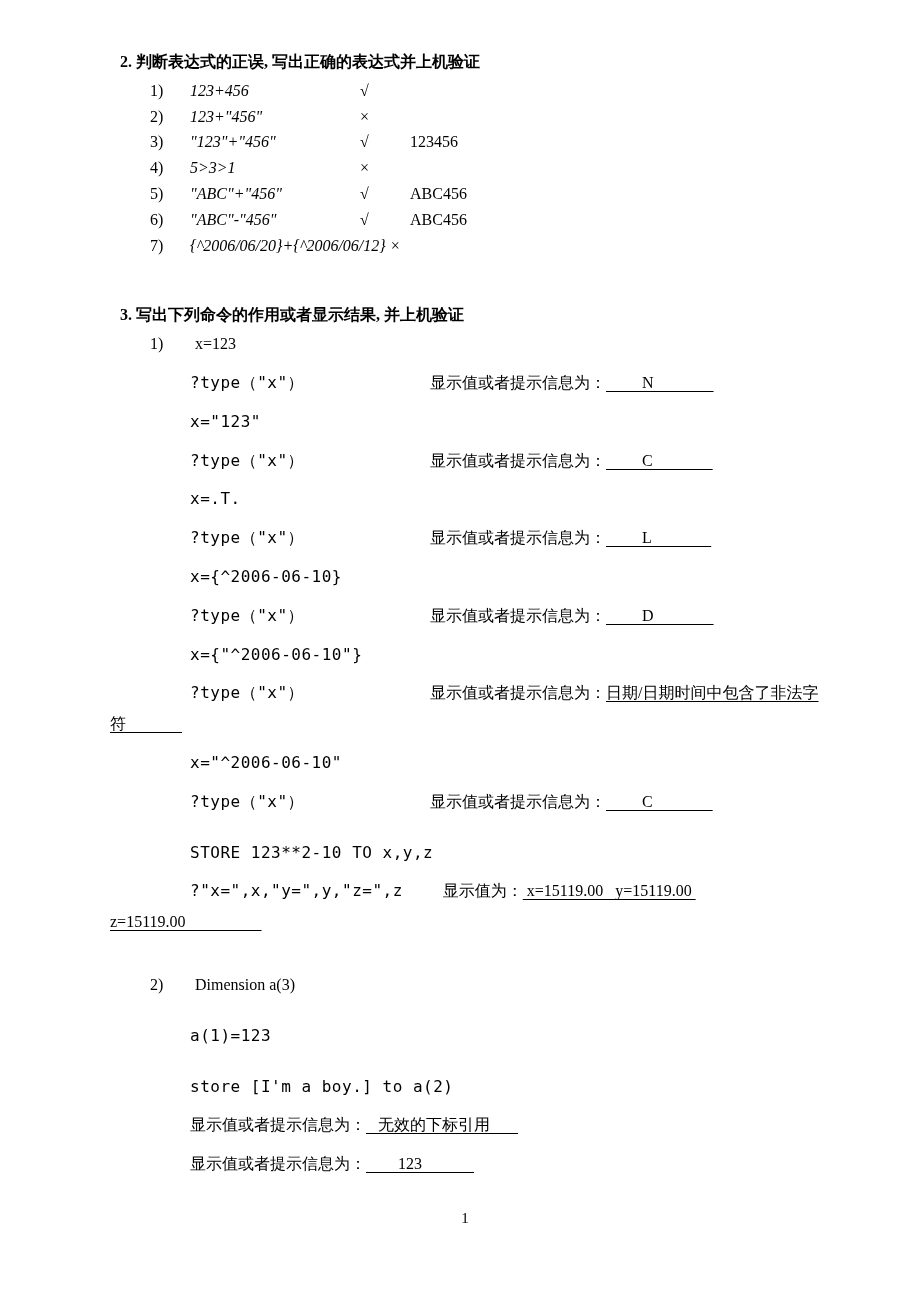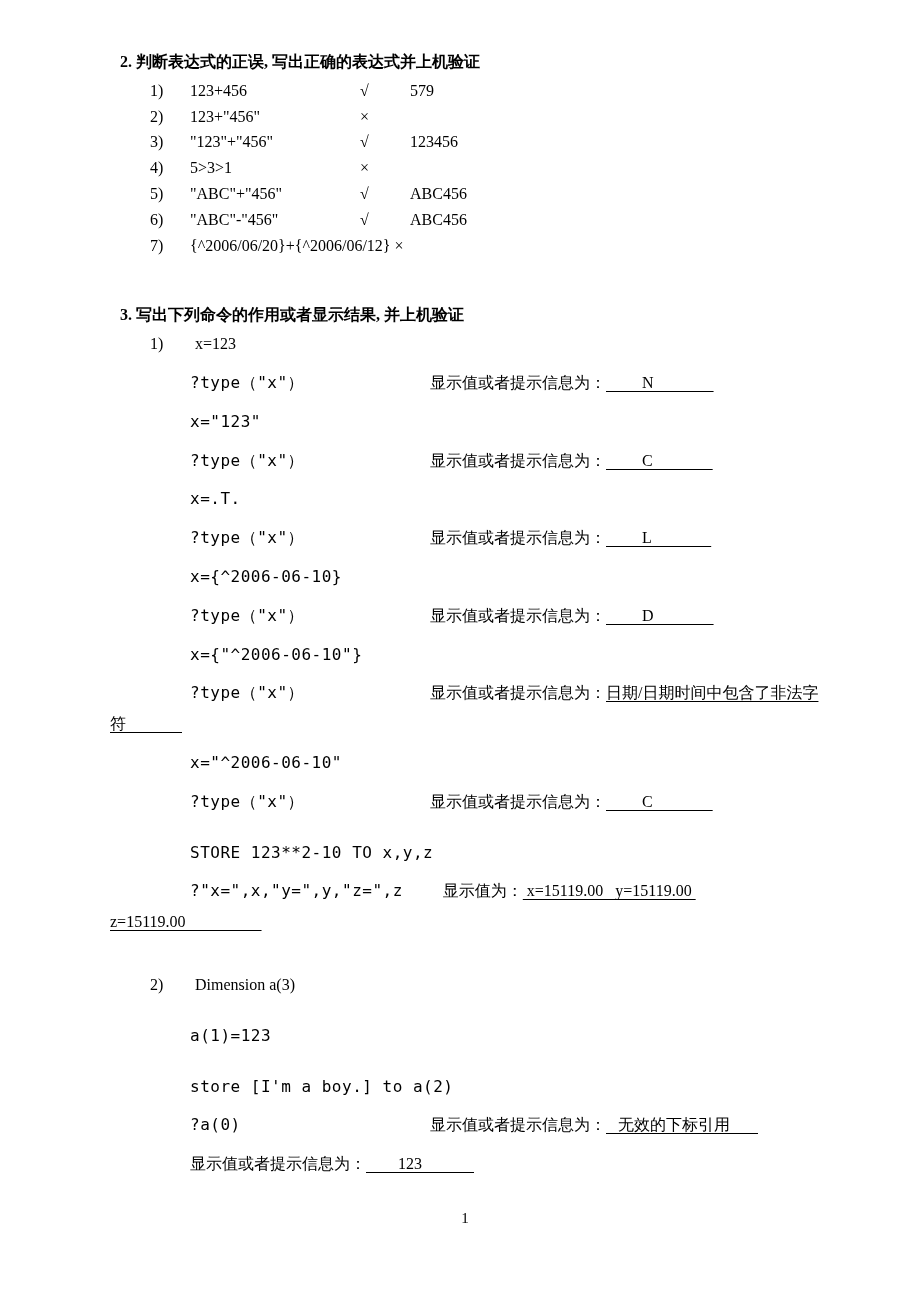--- a/index.html
+++ b/index.html
@@ -28,20 +28,21 @@
     display: flex;
     margin-bottom: 1px;
   }
   .item-num {
     width: 40px;
     flex-shrink: 0;
   }
   .item-col1 {
     width: 170px;
     flex-shrink: 0;
+    font-style: italic;
   }
   .item-col2 {
     width: 50px;
     flex-shrink: 0;
   }
   .item-col3 {
     flex: 1;
   }
   .section3 {
     margin-top: 45px;
@@ -115,21 +116,20 @@
 <body>
 
 <div class="page">
 
   <div class="heading">2.  判断表达式的正误, 写出正确的表达式并上机验证</div>
   <div class="list-items">
     <div class="item-row">
       <div class="item-num">1)</div>
       <div class="item-col1">123+456</div>
       <div class="item-col2">√</div>
-      <div class="item-col3">579</div>
     </div>
     <div class="item-row">
       <div class="item-num">2)</div>
       <div class="item-col1">123+"456"</div>
       <div class="item-col2">×</div>
       <div class="item-col3"></div>
     </div>
     <div class="item-row">
       <div class="item-num">3)</div>
       <div class="item-col1">"123"+"456"</div>
@@ -241,21 +241,20 @@
     </div>
 
     <div class="cmd-block">
       <div class="cmd-line">
         <div class="cmd-code-wide">a(1)=123</div>
       </div>
       <div class="cmd-line">
         <div class="cmd-code-wide">store [I'm a boy.] to a(2)</div>
       </div>
       <div class="cmd-line">
-        <div class="cmd-code">?a(0)</div>
         <div class="prompt-label">显示值或者提示信息为：</div>
         <span class="answer">   无效的下标引用       </span>
       </div>
       <div class="cmd-line">
         <div class="prompt-label">显示值或者提示信息为：</div>
         <span class="answer">        123             </span>
       </div>
     </div>
 
   </div>

